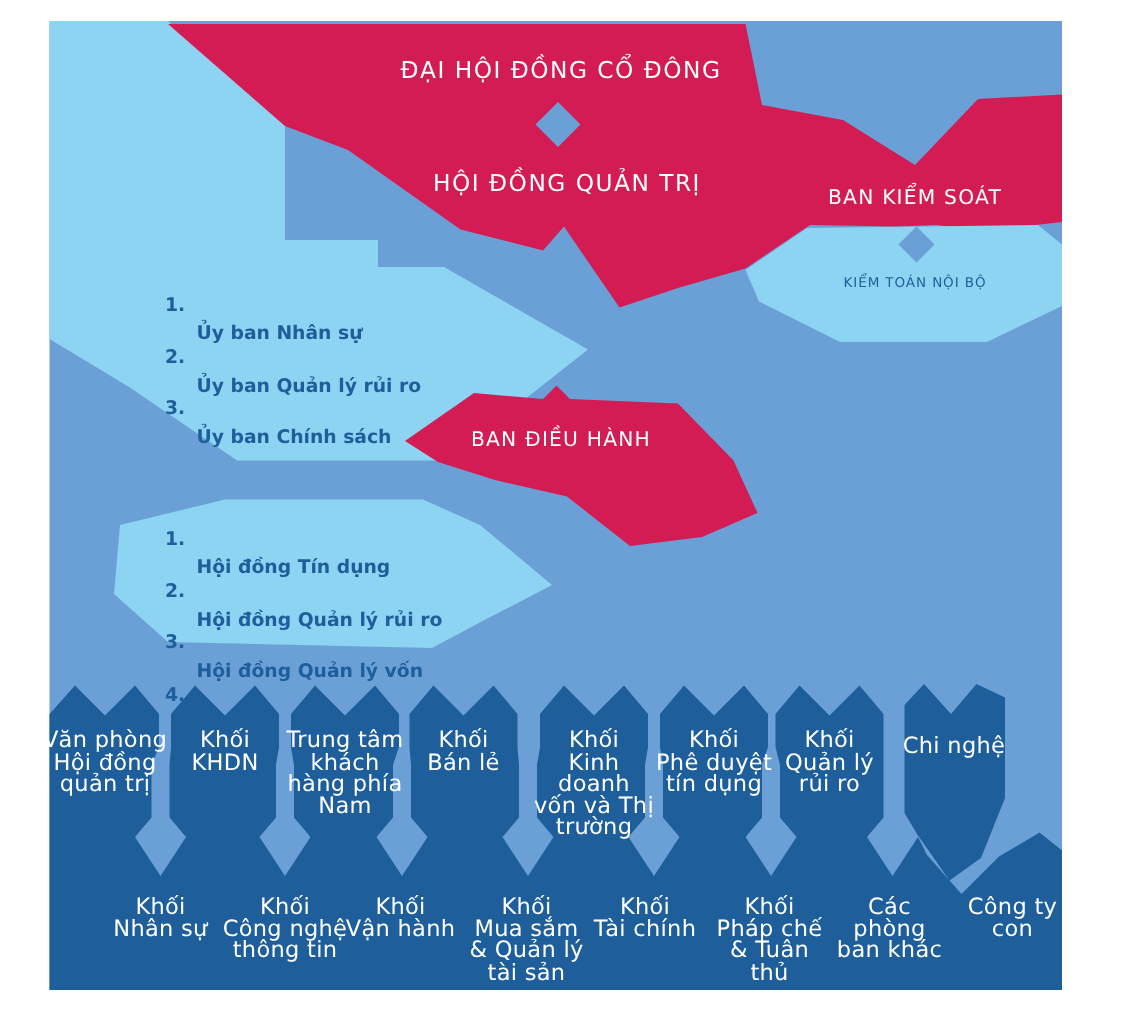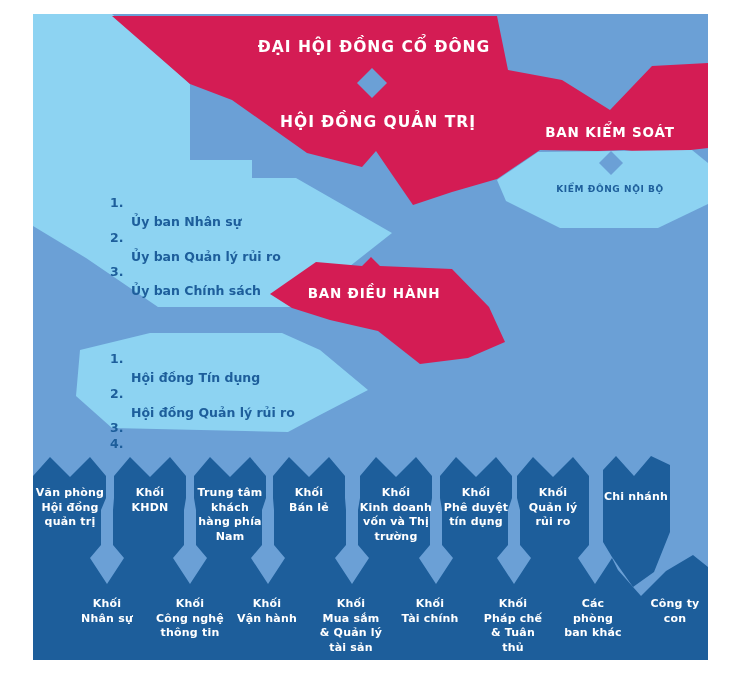--- a/index.html
+++ b/index.html
@@ -1,27 +1,27 @@
 <!DOCTYPE html>
 <html><head>
 <meta charset="utf-8">
 <style>
   html,body{margin:0;padding:0;background:#fff;}
   .stage{
     position:relative;width:750px;height:686px;background:#ffffff;overflow:hidden;
     font-family:"DejaVu Sans","Liberation Sans",sans-serif;
   }
   .stage svg{position:absolute;left:0;top:0;}
-  .lbl{position:absolute;font-weight:bold;text-align:center;white-space:pre-line;}
+  .lbl{position:absolute;font-weight:normal;text-align:center;white-space:pre-line;}
   .white{color:#ffffff;}
   .navy{color:#1d5e9b;}
   .title-lg{font-size:15.5px;letter-spacing:1px;}
   .title-md{font-size:13.5px;letter-spacing:0.8px;}
   .title-sm{font-size:9px;letter-spacing:0.6px;}
-  .row-lbl{width:84px;font-size:11px;line-height:14.5px;letter-spacing:0.2px;}
+  .row-lbl{width:84px;font-size:15px;line-height:14.5px;letter-spacing:0.2px;}
   .numlist{position:absolute;color:#1d5e9b;font-size:12.5px;font-weight:bold;line-height:15.5px;}
   .numlist .li{display:flex;}
   .numlist .num{width:21px;flex:0 0 21px;}
   .numlist .txt{white-space:pre-line;margin-top:19px;}
 </style>
 </head>
 <body>
 
 <div class="stage">
 
@@ -51,21 +51,21 @@
              L456,457 L476,477 L496,457 L512,476 L512,498 L508,510 L508,545 L497,558 L514,584 L531,558 L520,545 L520,510 L517,498 L517,476
              L533,457 L553,477 L573,457 L589,476 L589,498 L589,545 L578,558 L595,584 L612,558
              L618,570 L641,596 L666,571 L693,555 L708,567 L708,660 Z" fill="#1d5e9b"></path>
 
     <path d="M603,542 L603,470 L616,456 L634,476 L651,456 L670,465 L670,532 L654,572 L633,587 L612,557 Z" fill="#1d5e9b"></path>
   </svg>
 
   <div class="lbl white title-lg" style="left:232px;top:38px;width:284px;">ĐẠI HỘI ĐỒNG CỔ ĐÔNG</div>
   <div class="lbl white title-lg" style="left:236px;top:113px;width:284px;">HỘI ĐỒNG QUẢN TRỊ</div>
   <div class="lbl white title-md" style="left:535px;top:124px;width:150px;">BAN KIỂM SOÁT</div>
-  <div class="lbl navy title-sm" style="left:535px;top:184px;width:150px;">KIỂM ĐÔNG NỘI BỘ</div>
+  <div class="lbl navy title-sm" style="left:535px;top:184px;width:150px;">KIỂM TOÁN NỘI BỘ</div>
   <div class="lbl white title-md" style="left:292px;top:285px;width:164px;">BAN ĐIỀU HÀNH</div>
 
   <div class="numlist" style="left:110px;top:195px;width:230px;">
     <div class="li">
       <span class="num">1.</span>
       <span class="txt">Ủy ban Nhân sự</span>
     </div>
     <div class="li">
       <span class="num">2.</span>
       <span class="txt">Ủy ban Quản lý rủi ro</span>
@@ -80,20 +80,21 @@
     <div class="li">
       <span class="num">1.</span>
       <span class="txt">Hội đồng Tín dụng</span>
     </div>
     <div class="li">
       <span class="num">2.</span>
       <span class="txt">Hội đồng Quản lý rủi ro</span>
     </div>
     <div class="li">
       <span class="num">3.</span>
+      <span class="txt">Hội đồng Quản lý vốn</span>
     </div>
     <div class="li">
       <span class="num">4.</span>
     </div>
   </div>
 
   <div class="lbl white row-lbl" style="left:28px;top:486px;">Văn phòng
 Hội đồng
 quản trị</div>
   <div class="lbl white row-lbl" style="left:108px;top:486px;">Khối
@@ -107,21 +108,21 @@
   <div class="lbl white row-lbl" style="left:354px;top:486px;">Khối
 Kinh doanh
 vốn và Thị
 trường</div>
   <div class="lbl white row-lbl" style="left:434px;top:486px;">Khối
 Phê duyệt
 tín dụng</div>
   <div class="lbl white row-lbl" style="left:511px;top:486px;">Khối
 Quản lý
 rủi ro</div>
-  <div class="lbl white row-lbl" style="left:594px;top:490px;">Chi nhánh</div>
+  <div class="lbl white row-lbl" style="left:594px;top:490px;">Chi nghệ</div>
 
   <div class="lbl white row-lbl" style="left:65px;top:597px;">Khối
 Nhân sự</div>
   <div class="lbl white row-lbl" style="left:148px;top:597px;">Khối
 Công nghệ
 thông tin</div>
   <div class="lbl white row-lbl" style="left:225px;top:597px;">Khối
 Vận hành</div>
   <div class="lbl white row-lbl" style="left:309px;top:597px;">Khối
 Mua sắm

